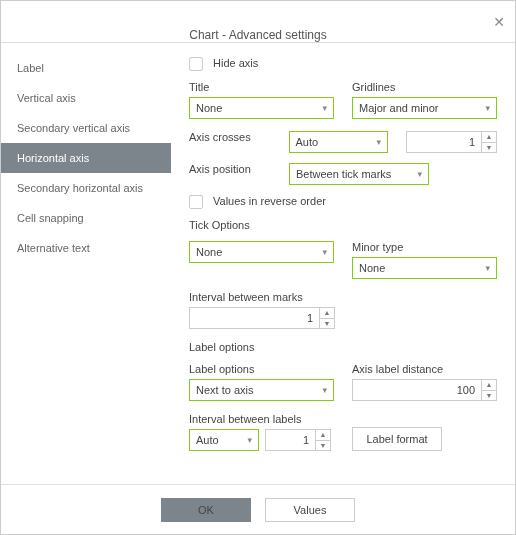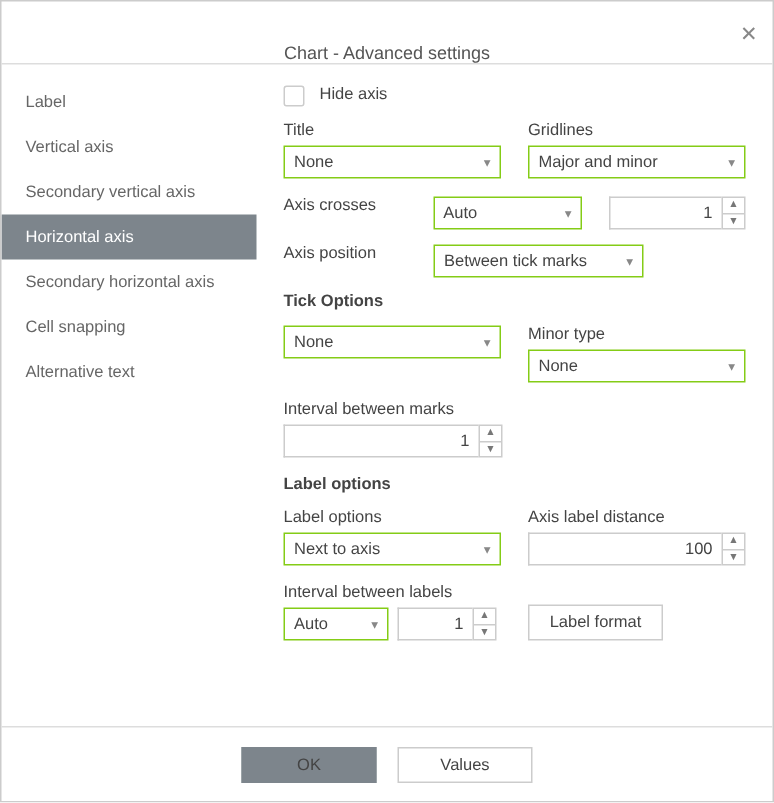--- a/index.html
+++ b/index.html
@@ -9,21 +9,21 @@
 .titlebar .title{font-size:12px;color:#555}
 .titlebar .close{position:absolute;right:10px;top:50%;transform:translateY(-50%);cursor:pointer;color:#888;font-size:14px;line-height:1}
 .body{flex:1;display:flex;overflow:hidden}
 .sidebar{width:170px;border-right:none;padding-top:10px}
 .sidebar .item{padding:9px 16px;color:#666;cursor:pointer;white-space:nowrap}
 .sidebar .item.active{background:#7d858c;color:#fff}
 .content{flex:1;padding:14px 18px 10px 18px;overflow:auto}
 .row{display:flex;align-items:flex-start;margin-bottom:10px}
 .checkbox{width:14px;height:14px;border:1px solid #ccc;border-radius:2px;margin-right:10px;display:inline-block;cursor:pointer;background:#fff}
 .field-label{color:#444;margin-bottom:4px;display:block}
-.section-head{font-weight:bold;color:#444;margin:6px 0 10px 0}
+.section-head{font-weight:normal;color:#444;margin:6px 0 10px 0}
 .cols{display:flex;gap:18px;margin-bottom:12px}
 .col{flex:1}
 .select,.textinput{height:22px;border:1px solid #84cc16;background:#fff;width:100%;display:flex;align-items:center;justify-content:space-between;padding:0 6px;cursor:pointer}
 .select .caret{color:#888;font-size:9px}
 .spinner{display:flex;height:22px}
 .spinner .num{border:1px solid #ccc;border-right:none;width:75px;text-align:right;padding:0 6px;display:flex;align-items:center;justify-content:flex-end;background:#fff}
 .spinner .btns{width:16px;border:1px solid #ccc;display:flex;flex-direction:column}
 .spinner .btns span{flex:1;display:flex;align-items:center;justify-content:center;font-size:7px;color:#777;cursor:pointer}
 .spinner .btns span:first-child{border-bottom:1px solid #ccc}
 .inline-label{width:100px;color:#444}
@@ -91,20 +91,24 @@
       </div>
 
       <div class="row">
         <span class="inline-label">Axis position</span>
         <div class="select" style="width:140px">
           <span>Between tick marks</span>
           <span class="caret">▾</span>
         </div>
       </div>
 
+      <div class="row">
+        <span class="checkbox"></span>
+        <span>Values in reverse order</span>
+      </div>
 
       <div class="section-head">Tick Options</div>
 
       <div class="cols">
         <div class="col">
           <div class="select">
             <span>None</span>
             <span class="caret">▾</span>
           </div>
         </div>

